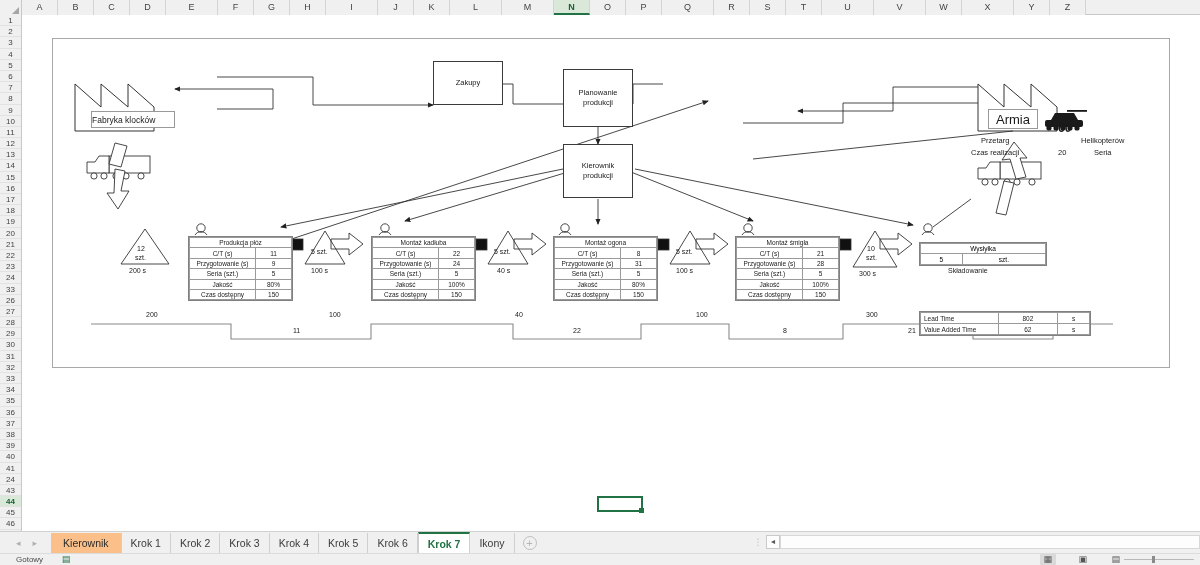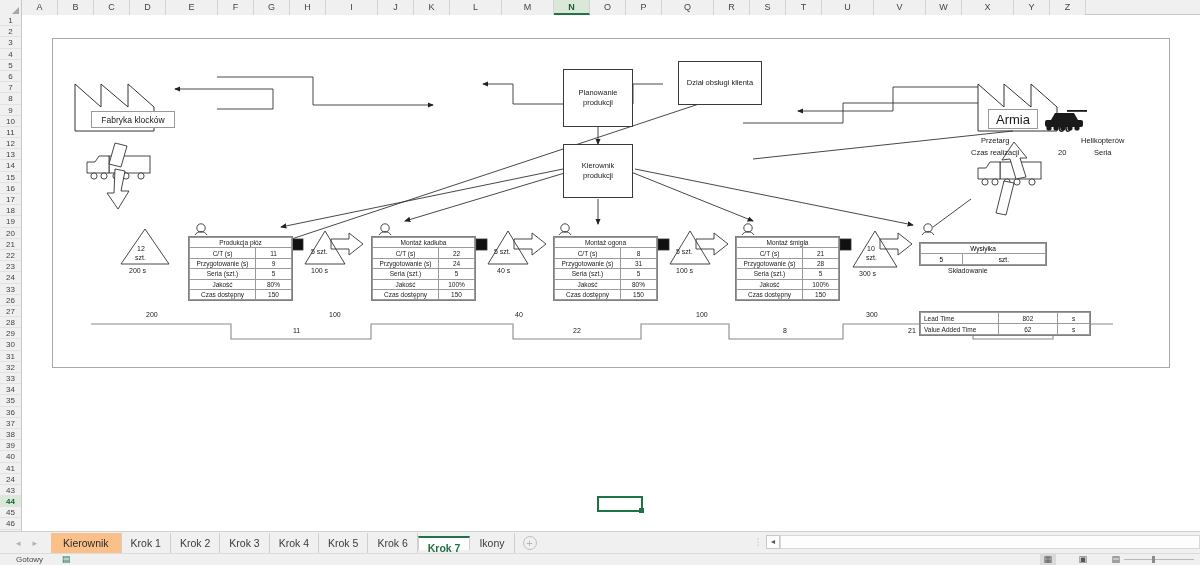--- a/index.html
+++ b/index.html
@@ -120,21 +120,21 @@
     justify-content: center;
     text-align: center;
     font-size: 7.5px;
     color: #1a1a1a;
     line-height: 1.35;
   }
   .supplier-label {
     position: absolute;
     border: 1px solid #999;
     background: #fff;
-    display: flex; align-items: center; justify-content: center;
+    display: flex; align-items: center; 
     font-size: 8.5px; color: #1a1a1a;
   }
   .customer-label {
     position: absolute;
     border: 1px solid #999;
     background: #fff;
     display: flex; align-items: center; justify-content: center;
     font-size: 13px; color: #1a1a1a;
   }
 
@@ -215,21 +215,21 @@
     white-space: nowrap;
   }
   .tab.copyright { background: #fbc08a; color: #2b2b2b; padding: 0 12px; }
   .tab.active {
     background: #ffffff;
     font-weight: bold;
     color: #217346;
     border-top: 2px solid #217346;
     border-right: 1px solid #cfcfcf;
     border-left: 1px solid #cfcfcf;
-    height: 14px; line-height: 20px;
+    height: 22px; line-height: 20px;
   }
   #addsheet {
     margin-left: 8px;
     width: 14px; height: 14px;
     border-radius: 50%;
     border: 1px solid #c0c0c0;
     color: #b5b5b5;
     font-size: 11px; line-height: 12px;
     text-align: center;
   }
@@ -492,29 +492,29 @@
     </svg>
 
     <div class="vsm-txt" style="left:928px;top:98px;font-size:7.5px;">Przetarg</div>
     <div class="vsm-txt" style="left:1005px;top:83px;font-size:12px;font-weight:bold;">60</div>
     <div class="vsm-txt" style="left:1028px;top:98px;font-size:7.5px;">Helikopterów</div>
 
     <div class="vsm-txt" style="left:918px;top:110px;font-size:7.5px;">Czas realizacji</div>
     <div class="vsm-txt" style="left:1005px;top:110px;font-size:7.5px;">20</div>
     <div class="vsm-txt" style="left:1041px;top:110px;font-size:7.5px;">Seria</div>
 
+    <div class="ctrl-box" style="left:380px;top:22px;width:70px;height:44px;">
+      <span>Zakupy</span>
+    </div>
 
     <div class="ctrl-box" style="left:510px;top:30px;width:70px;height:58px;white-space:pre-line;">
       <span style="white-space:pre-line;">Planowanie
 produkcji</span>
     </div>
 
-    <div class="ctrl-box" style="left:625px;top:22px;width:84px;height:44px;">
-      <span>Dział obsługi klienta</span>
-    </div>
 
     <div class="ctrl-box" style="left:510px;top:105px;width:70px;height:54px;white-space:pre-line;">
       <span style="white-space:pre-line;">Kierownik
 produkcji</span>
     </div>
 
     <div class="vsm-txt" style="left:84px;top:206px;font-size:7px;">12</div>
     <div class="vsm-txt" style="left:82px;top:215px;font-size:7px;">szt.</div>
     <div class="vsm-txt" style="left:76px;top:228px;font-size:7px;">200 s</div>
 

